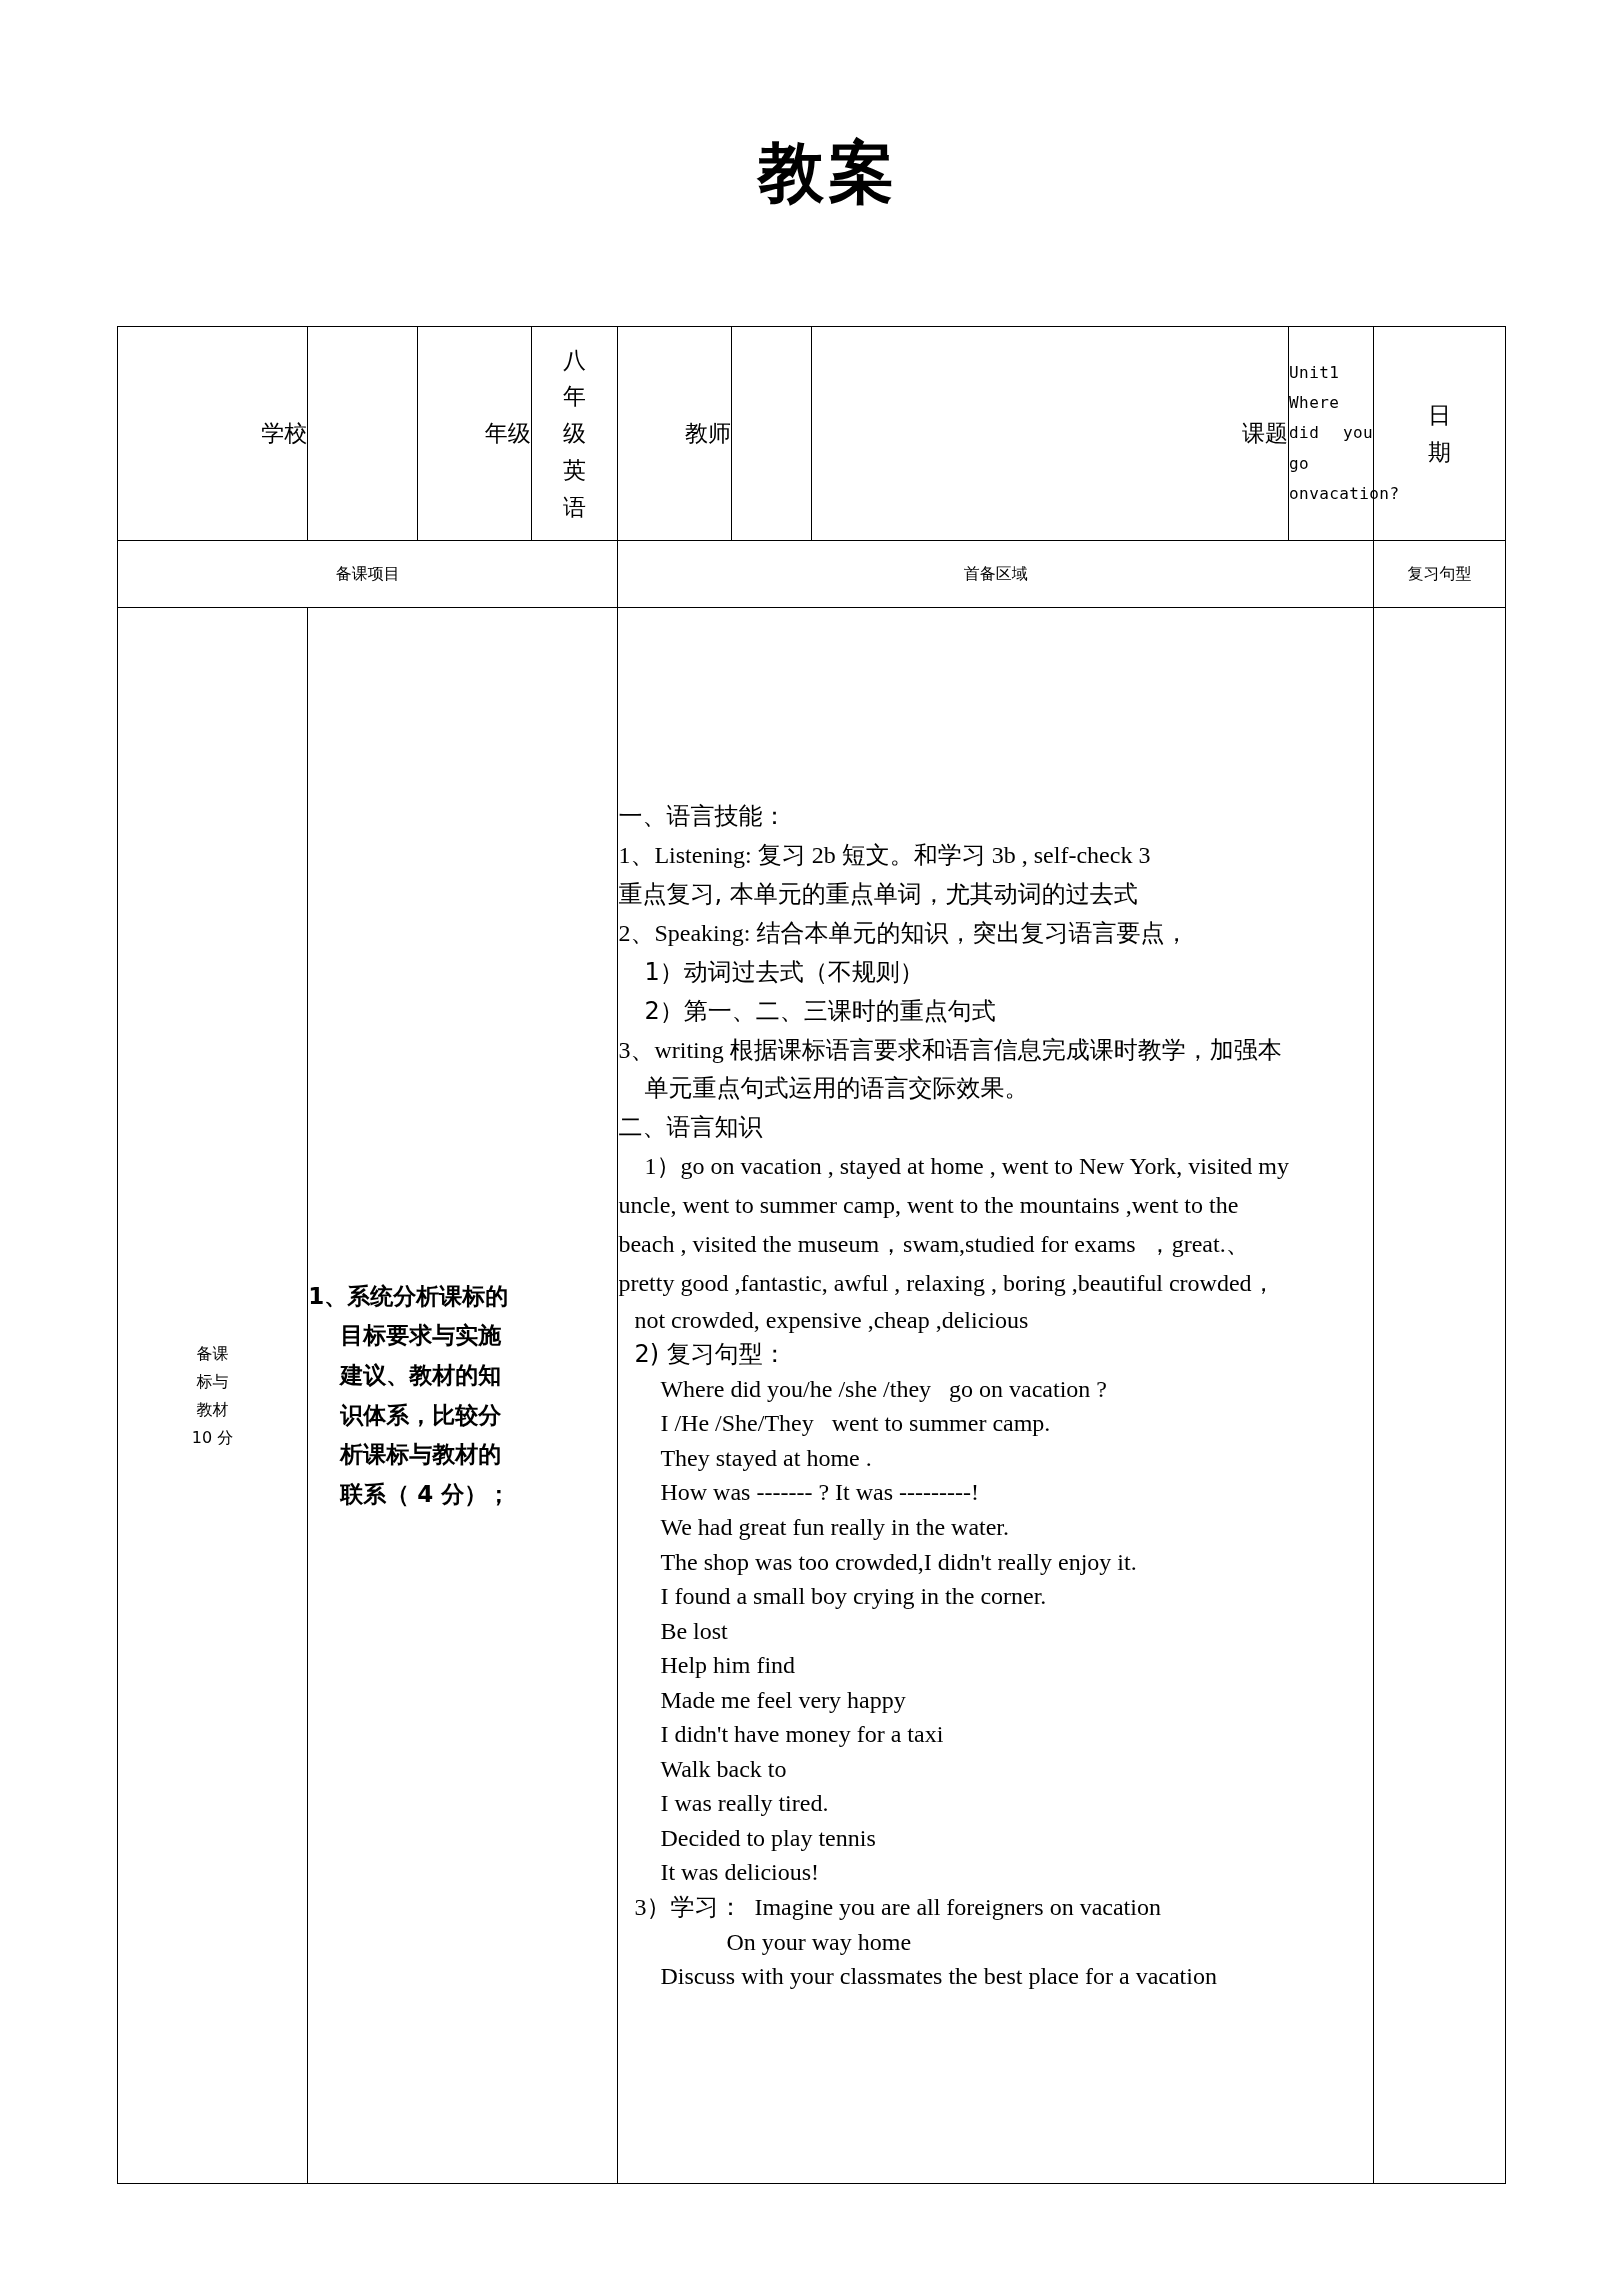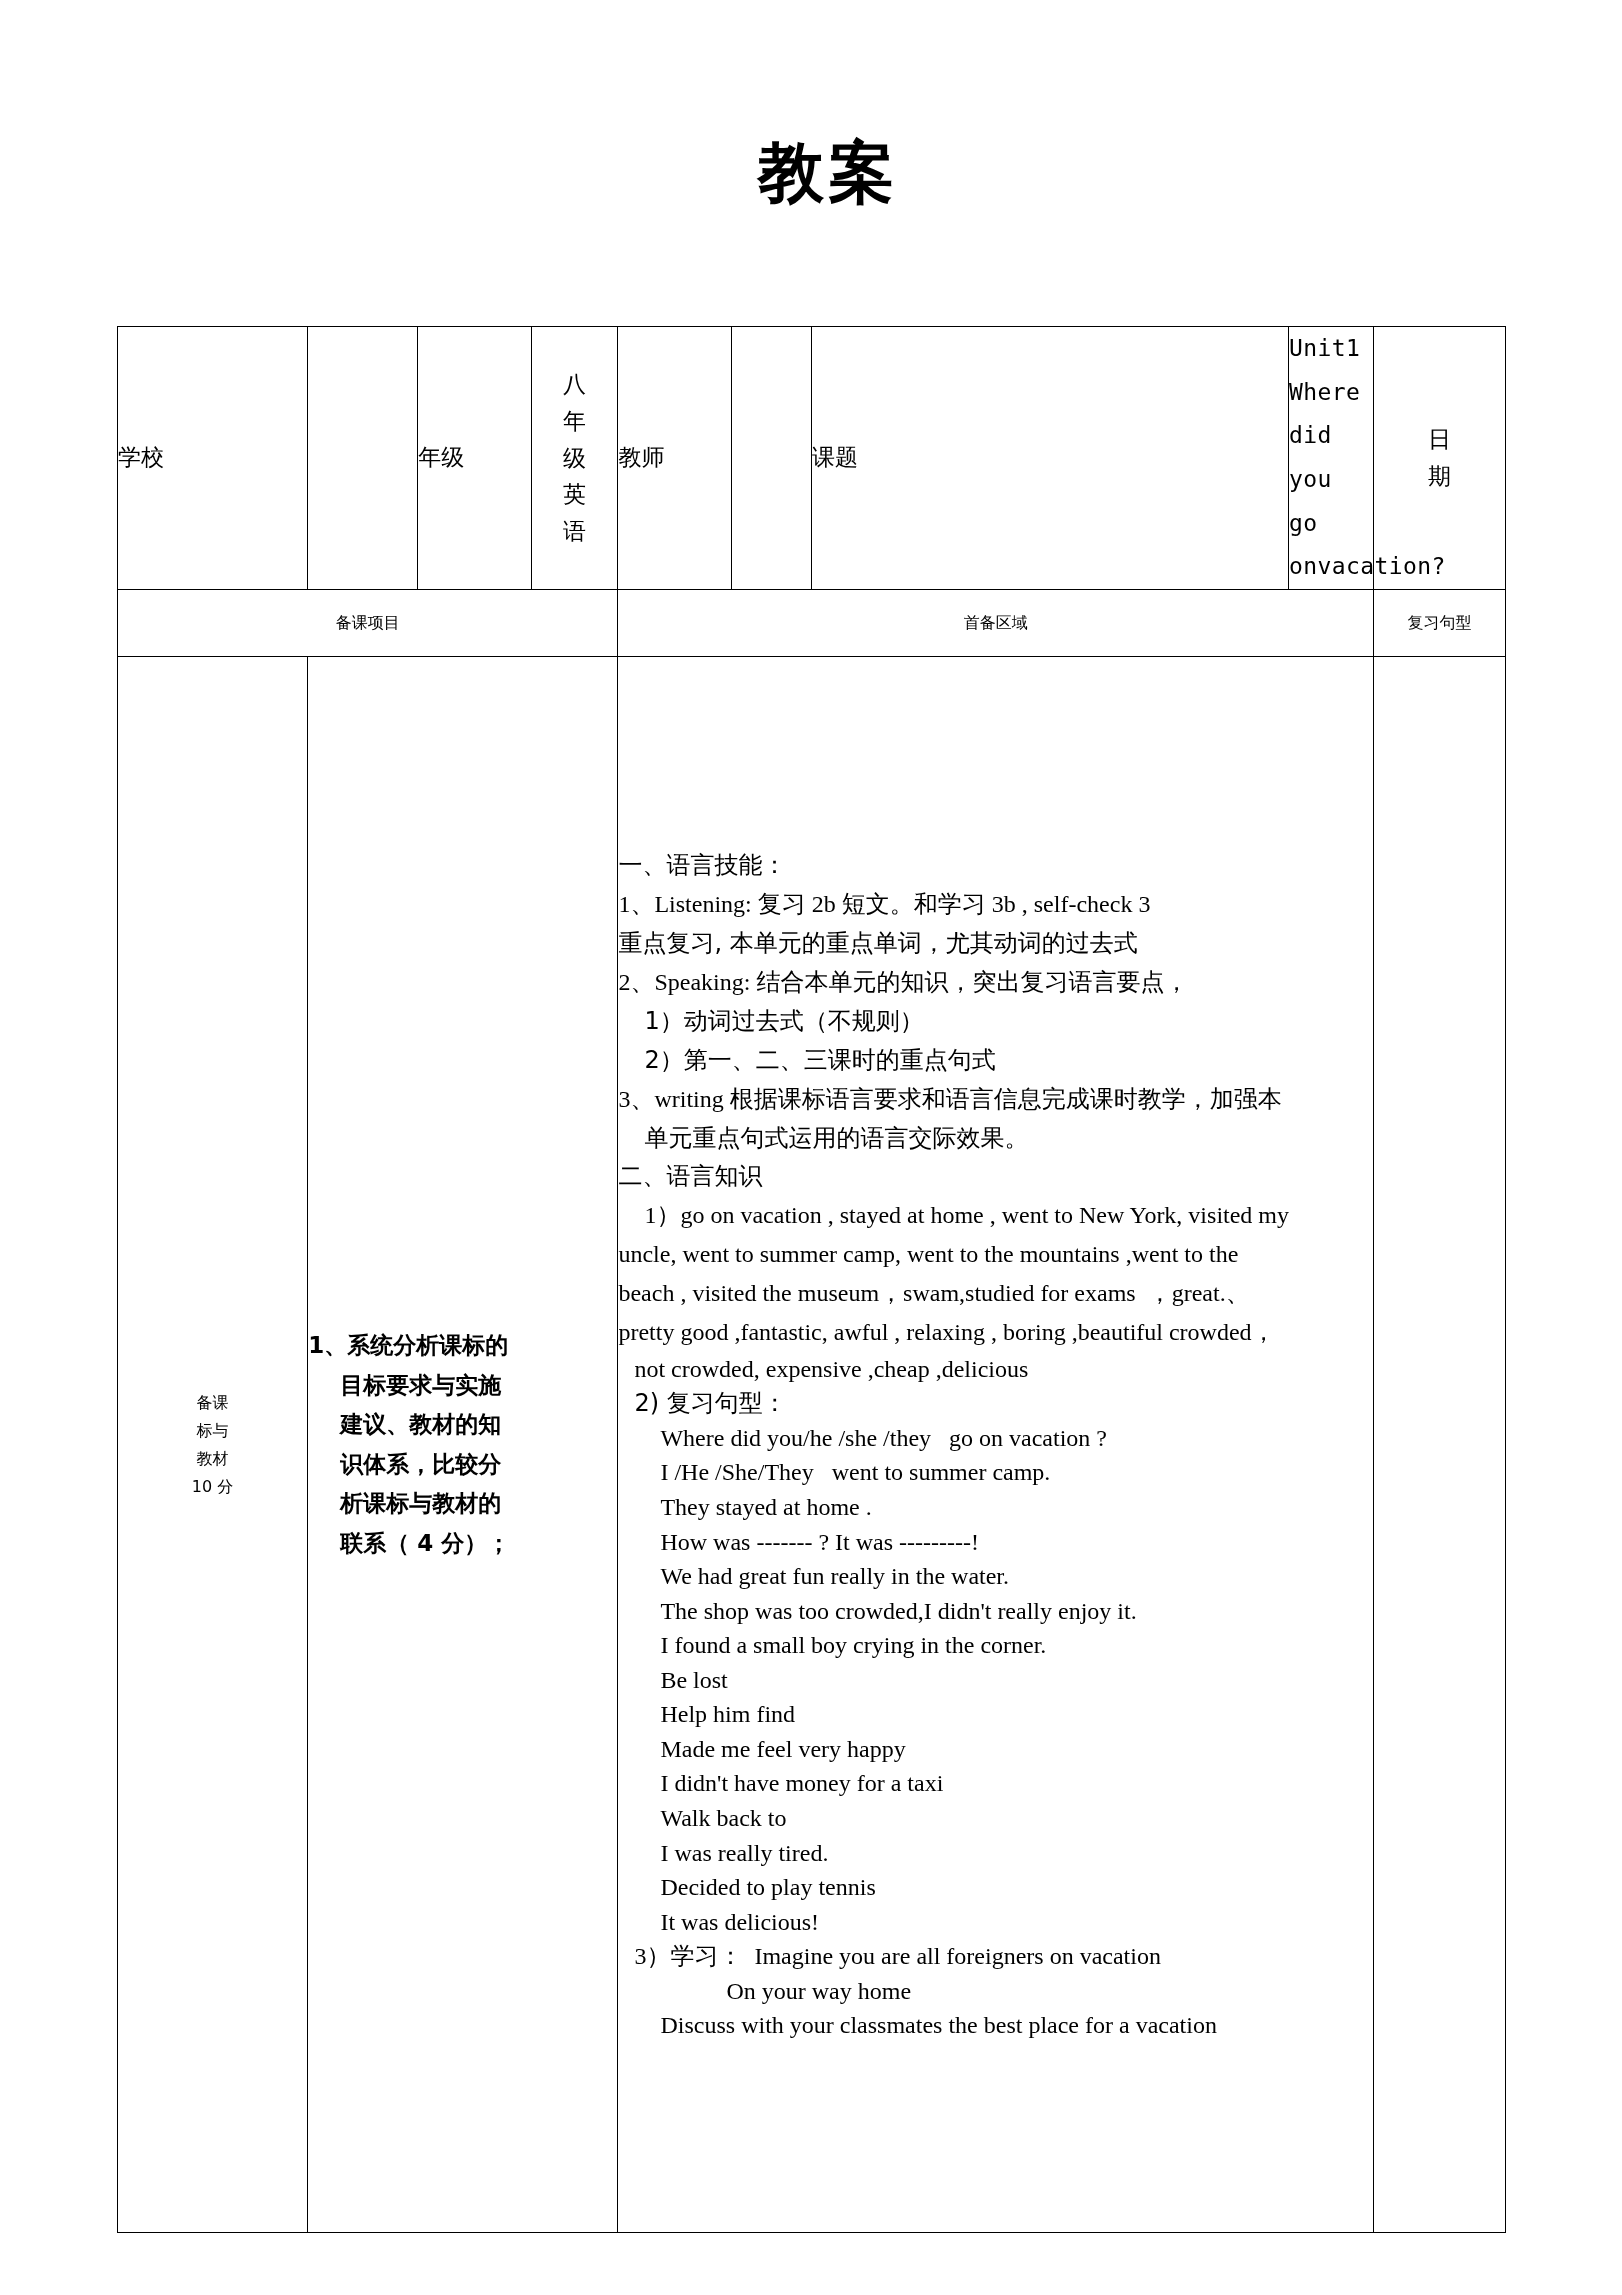--- a/index.html
+++ b/index.html
@@ -49,37 +49,37 @@
   }
   table.lesson td {
     border: 1.2px solid #000;
     vertical-align: middle;
     padding: 0;
   }
 
   
   .r1 td { height: 213px; }
   .cell-center {
-    text-align: left;
+    text-align: right;
     font-family: "DejaVu Sans", "Liberation Sans", sans-serif;
     font-size: 23px;
     line-height: 1.45;
   }
   .vert-stack {
     text-align: center;
     font-family: "DejaVu Sans", "Liberation Sans", sans-serif;
     font-size: 23px;
     line-height: 1.6;
     letter-spacing: 0;
   }
   .vert-stack span { display: block; }
 
   .topic-cell {
     font-family: "DejaVu Sans Mono", "Liberation Mono", monospace;
-    font-size: 23px;
+    font-size: 16px;
     line-height: 1.9;
     text-align: justify;
     text-align-last: justify;
     padding: 0 14px 0 15.4px;
     vertical-align: middle;
     letter-spacing: 0.4px;
   }
   .topic-cell .l1 {
     display: block;
     text-align: justify;

